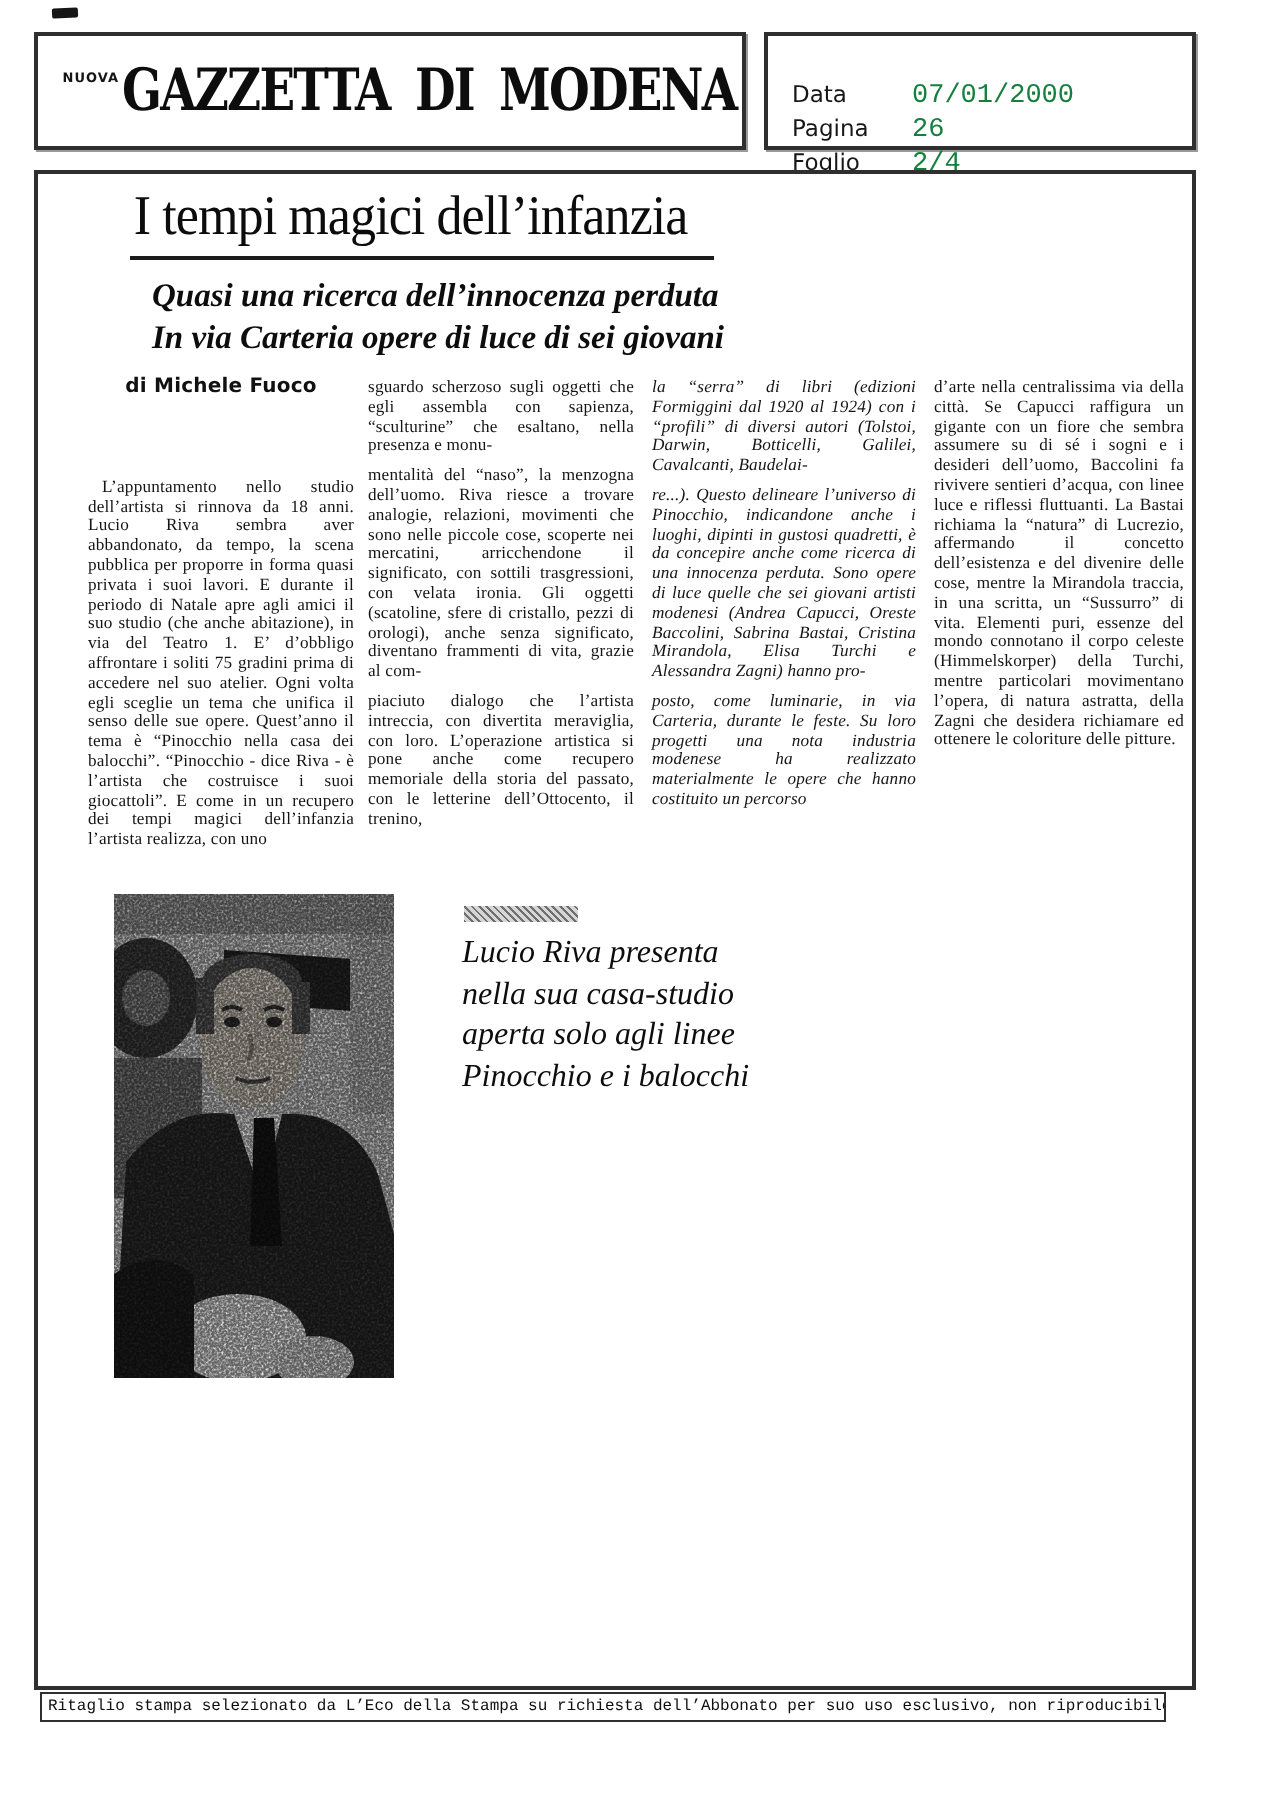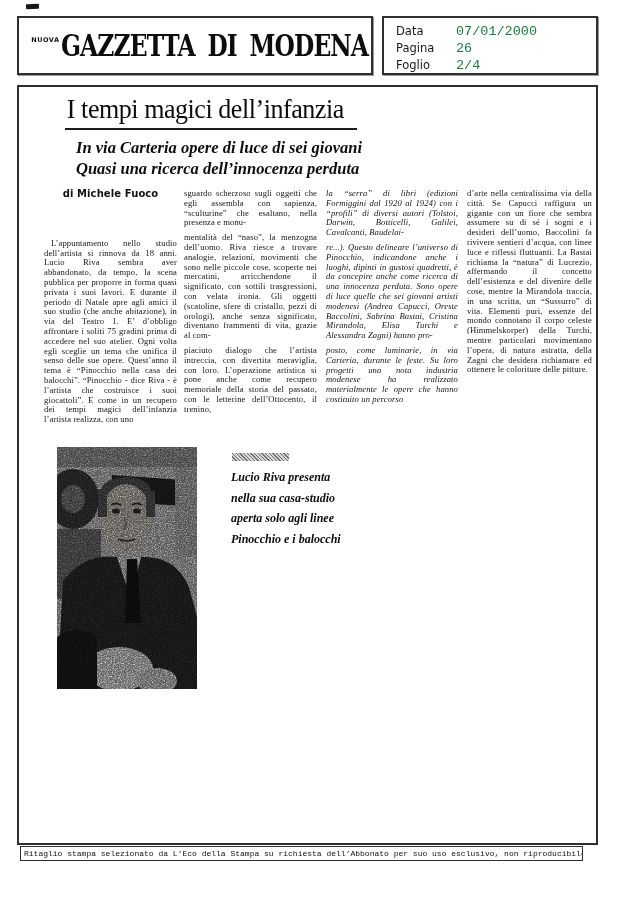--- a/index.html
+++ b/index.html
@@ -28,21 +28,21 @@
     vertical-align:13px; margin-right:1px; color:#151515;
   }
   .logo-main {
     display:inline-block; font-family:"DejaVu Serif",serif;
     font-size:26px; font-weight:bold; letter-spacing:-1px; word-spacing:6px;
     transform:scale(0.9,1.12); transform-origin:left center; color:#0d0d0d;
   }
   .meta-box {
     position:absolute; left:382px; top:16px; width:216px; height:59px;
     border:2px solid #2f2f2f; box-sizing:border-box; background:#fff;
-    padding:6px 0 0 12px; box-shadow:1px 1px 0 #9a9a9a;
+    padding:22px 0 0 12px; box-shadow:1px 1px 0 #9a9a9a;
   }
   .meta-row { display:flex; align-items:baseline; height:17px; }
   .meta-label {
     width:60px; font-family:"DejaVu Sans","Liberation Sans",sans-serif;
     font-size:11.5px; color:#171717;
   }
   .meta-value {
     font-family:"Liberation Mono","DejaVu Sans Mono",monospace;
     font-size:13.5px; color:#15803d;
   }
@@ -80,22 +80,22 @@
   
   .photo {
     position:absolute; left:38px; top:360px; width:140px; height:242px;
     background:#cfcfcf; overflow:hidden;
   }
   .caption-rule {
     position:absolute; left:213px; top:366px; width:57px; height:8px;
     background:repeating-linear-gradient(45deg,#6f6f6f 0 1px,#d6d6d6 1px 2.6px);
   }
   .caption {
-    position:absolute; left:212px; top:380px; font-style:italic; font-weight:bold;
-    font-size:12px; line-height:20.5px; color:#0d0d0d; white-space:nowrap;
+    position:absolute; left:212px; top:380px; font-style:italic; font-weight:normal;
+    font-size:16px; line-height:20.5px; color:#0d0d0d; white-space:nowrap;
   }
 
   
   .footer-box {
     position:absolute; left:20px; top:846px; width:563px; height:15px;
     border:1px solid #2f2f2f; box-sizing:border-box; background:#fff;
     font-family:"Liberation Mono","DejaVu Sans Mono",monospace;
     font-size:8px; line-height:13px; white-space:nowrap; overflow:hidden;
     padding-left:3px; color:#101010;
   }
@@ -126,22 +126,22 @@
       <span class="meta-label">Foglio</span>
       <span class="meta-value">2/4</span>
     </div>
   </div>
 
   <div class="main-box">
 
     <h1 class="headline">I tempi magici dell’infanzia</h1>
 
     <div class="deck">
+      <div>Quasi una ricerca dell’innocenza perduta</div>
       <div>In via Carteria opere di luce di sei giovani</div>
-      <div>Quasi una ricerca dell’innocenza perduta</div>
     </div>
 
     <div class="col col1">
       <div class="byline">di Michele Fuoco</div>
       <p>L’appuntamento nello studio dell’artista si rinnova da 18 anni. Lucio Riva sembra aver abbandonato, da tempo, la scena pubblica per proporre in forma quasi privata i suoi lavori. E durante il periodo di Natale apre agli amici il suo studio (che anche abitazione), in via del Teatro 1. E’ d’obbligo affrontare i soliti 75 gradini prima di accedere nel suo atelier. Ogni volta egli sceglie un tema che unifica il senso delle sue opere. Quest’anno il tema è “Pinocchio nella casa dei balocchi”. “Pinocchio - dice Riva - è l’artista che costruisce i suoi giocattoli”. E come in un recupero dei tempi magici dell’infanzia l’artista realizza, con uno</p>
     </div>
 
     <div class="col col2">
       <p>sguardo scherzoso sugli oggetti che egli assembla con sapienza, “sculturine” che esaltano, nella presenza e monu-</p>
       <p>mentalità del “naso”, la menzogna dell’uomo. Riva riesce a trovare analogie, relazioni, movimenti che sono nelle piccole cose, scoperte nei mercatini, arricchendone il significato, con sottili trasgressioni, con velata ironia. Gli oggetti (scatoline, sfere di cristallo, pezzi di orologi), anche senza significato, diventano frammenti di vita, grazie al com-</p>

